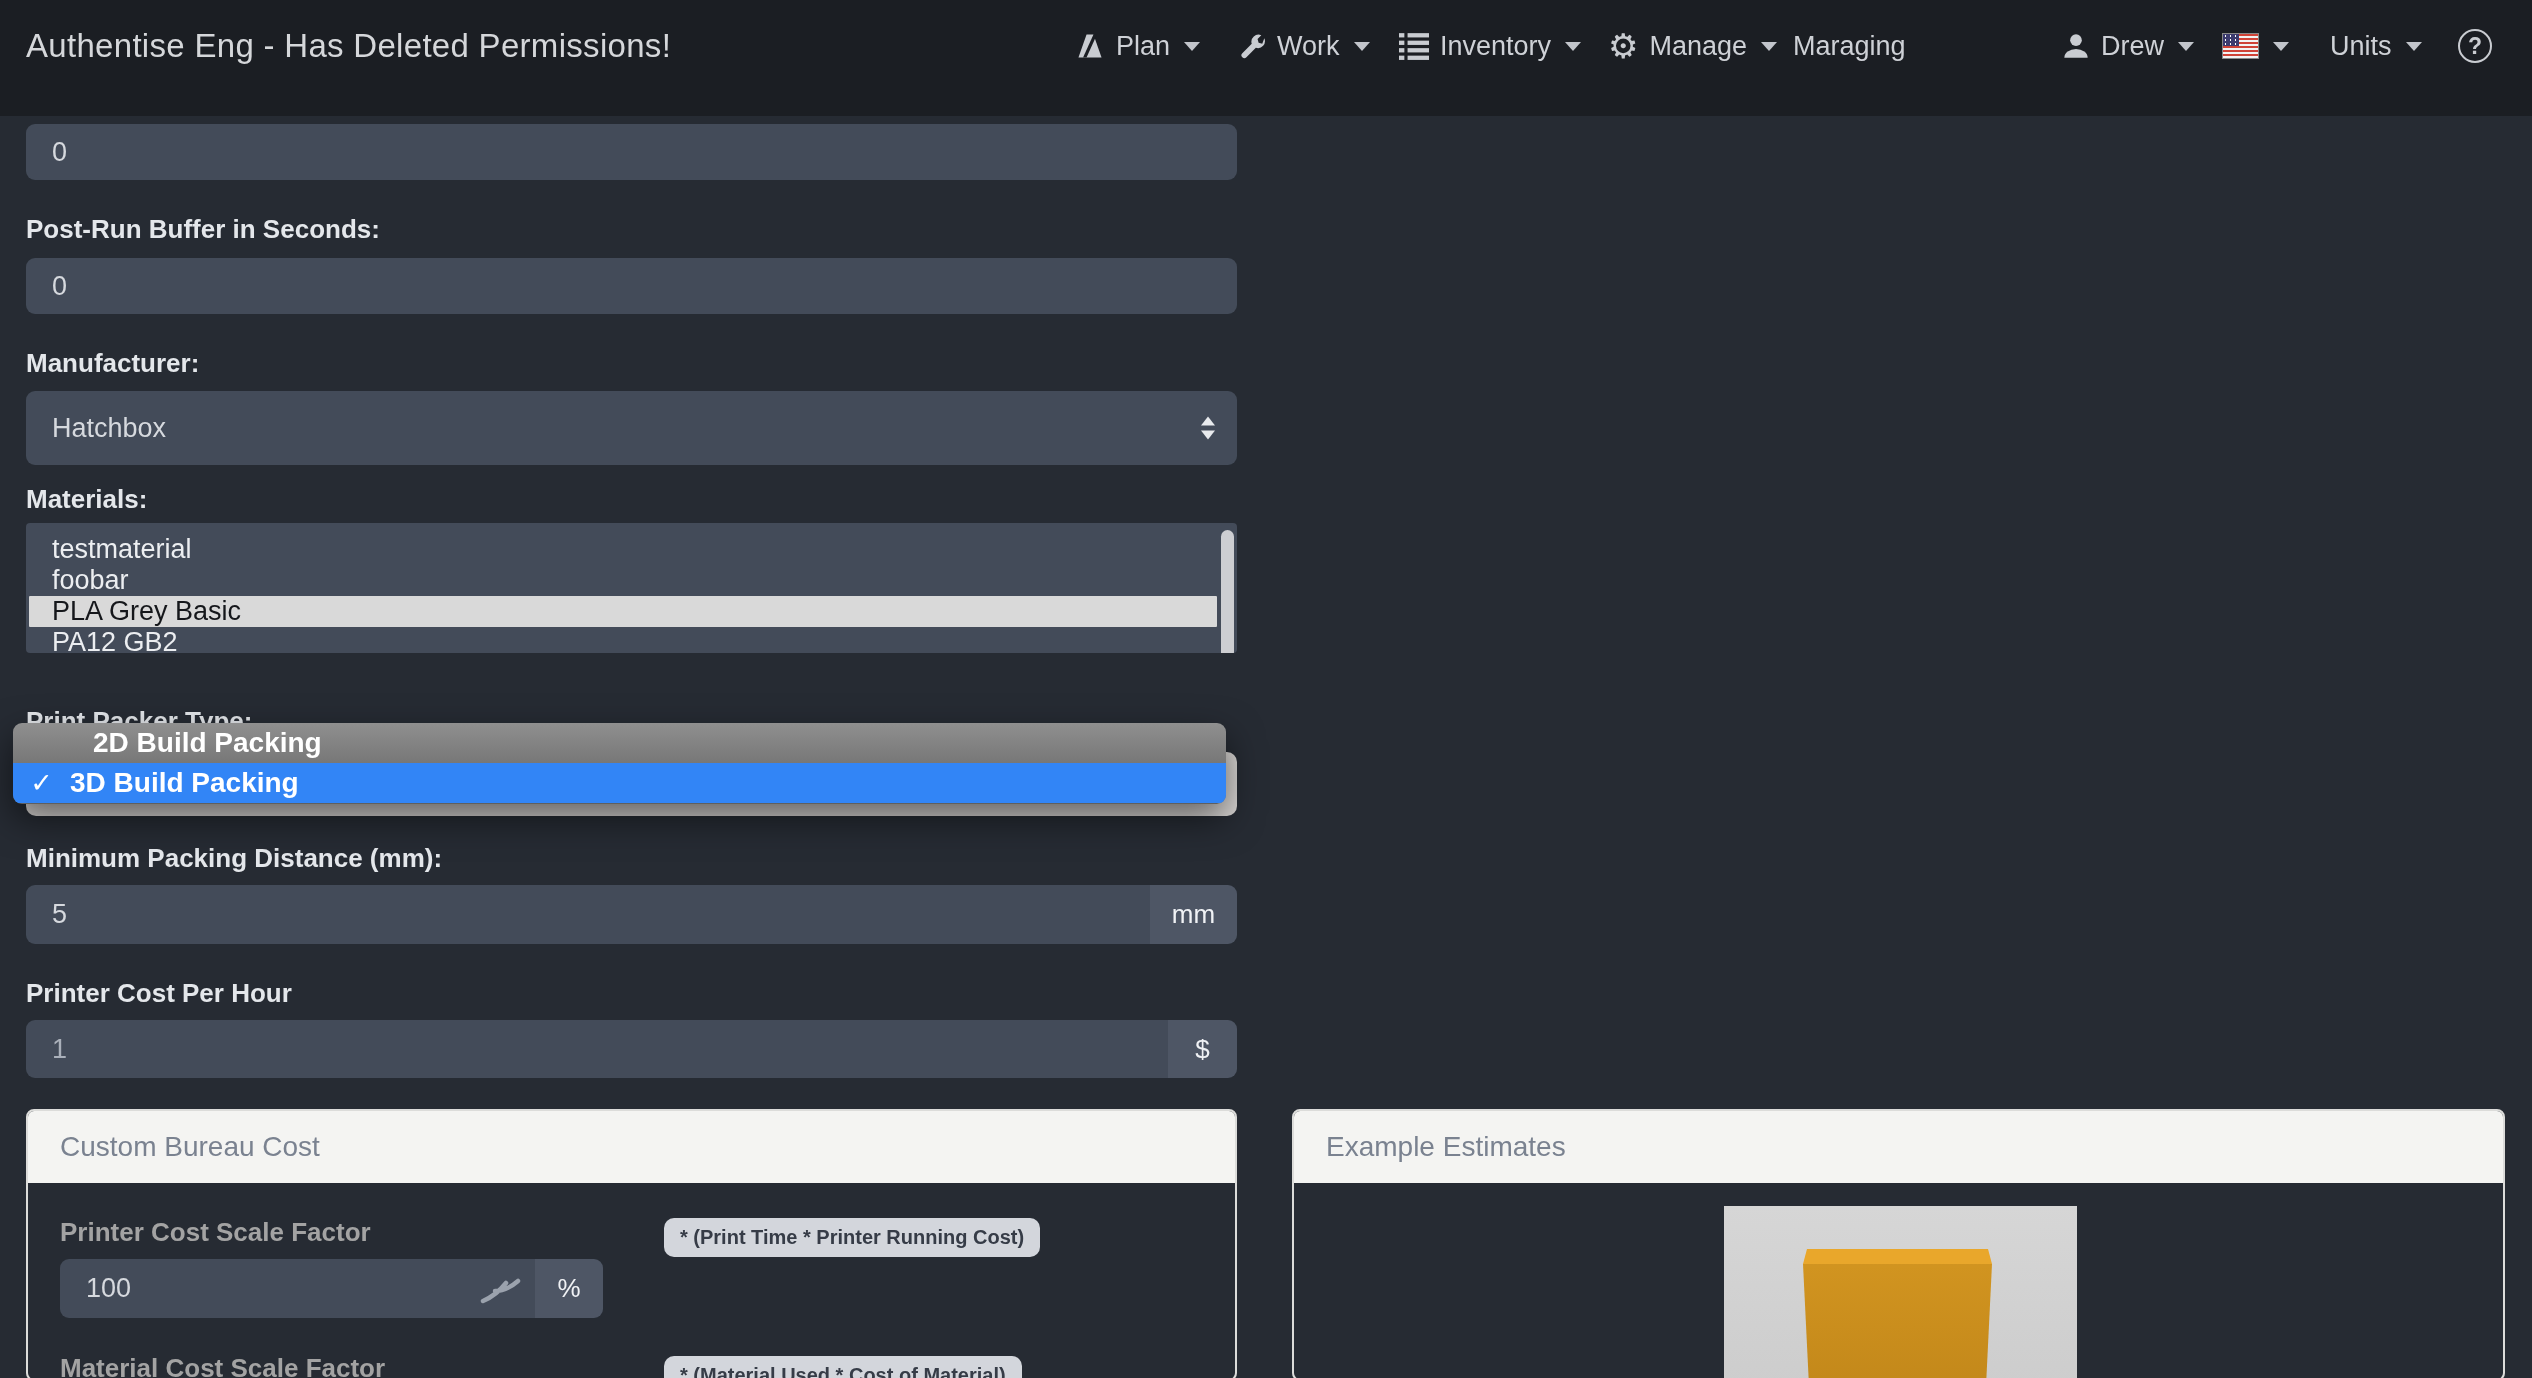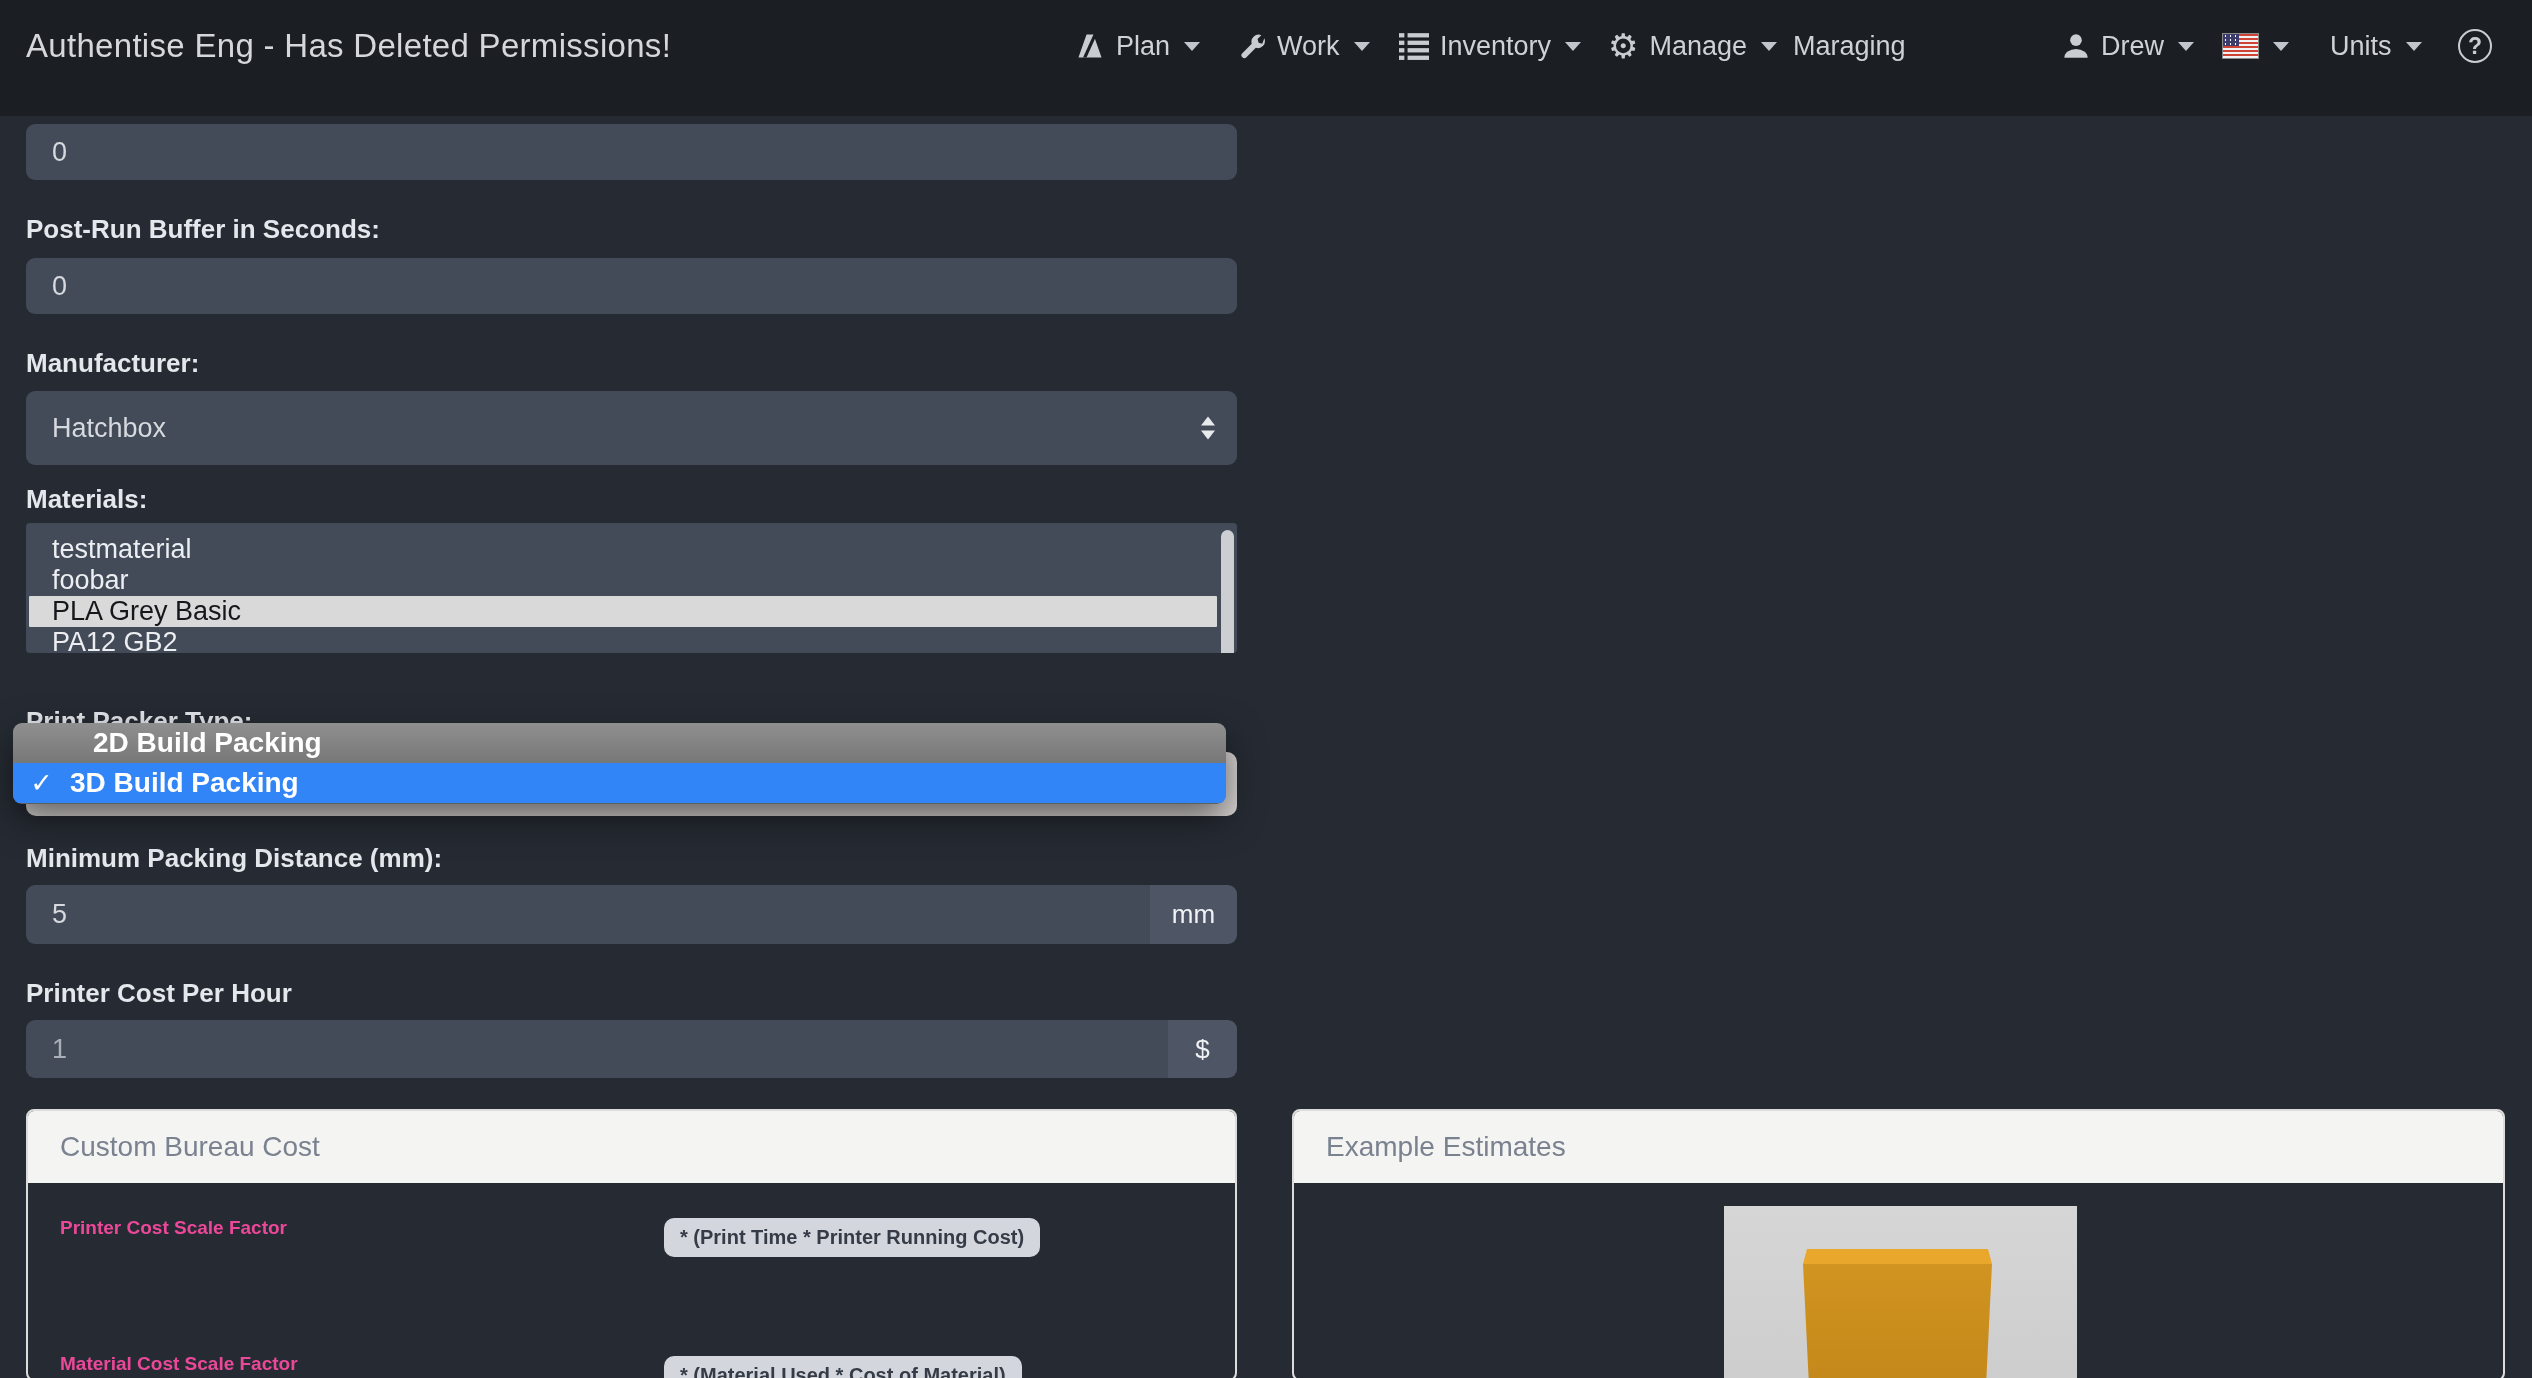--- a/index.html
+++ b/index.html
@@ -58,21 +58,21 @@
   .group-inp .gi-field { background:#434b59; color:#d6d9de; font-size:27px; display:flex; align-items:center;
                          padding-left:26px; border-radius:9px 0 0 9px; position:relative; }
   .group-inp .gi-addon { background:#4e5665; color:#f0f2f5; font-size:26px; display:flex;
                          align-items:center; justify-content:center; border-radius:0 9px 9px 0; }
 
   
   .panel { position:absolute; top:1109px; height:272px; border:2px solid #dcdcda; border-radius:8px;
            background:#262b33; }
   .panel-head { height:72px; background:#f4f4f2; display:flex; align-items:center; padding-left:32px;
                 font-size:28px; color:#7a8290; border-radius:6px 6px 0 0; }
-  .p-label { position:absolute; left:32px; font-size:19px; font-weight:bold; color:#ec4899; }
+  .p-label { position:absolute; left:32px; font-size:26px; font-weight:bold; color:#a3a3a3; }
   .badge { position:absolute; left:636px; background:#d3d6dc; color:#363c47; font-weight:bold;
            font-size:20px; padding:8px 16px; border-radius:10px; white-space:nowrap; }
 
   .est-img { position:absolute; left:430px; top:95px; width:353px; height:180px;
              background:linear-gradient(#d6d6d6,#cdcdcd); overflow:hidden; }
   .box-top { position:absolute; left:0; top:0; width:353px; height:180px; background:#e9a72b;
              clip-path:polygon(83px 43px,264px 43px,268px 58px,79px 58px); }
   .box-front { position:absolute; left:0; top:0; width:353px; height:180px;
              background:linear-gradient(#d89a23,#c3881a);
              clip-path:polygon(79px 58px,268px 58px,262px 180px,85px 180px); }
@@ -130,20 +130,29 @@
     <div class="lbl" style="top:978px">Printer Cost Per Hour</div>
     <div class="group-inp" style="top:1020px;height:58px">
       <div class="gi-field" style="width:1142px;color:#aab0ba">1</div>
       <div class="gi-addon" style="width:69px">$</div>
     </div>
 
     <div class="panel" style="left:26px;width:1211px">
       <div class="panel-head">Custom Bureau Cost</div>
 
       <div class="p-label" style="top:106px">Printer Cost Scale Factor</div>
+      <div class="group-inp" style="left:32px;top:148px;height:59px">
+        <div class="gi-field" style="width:475px">
+          <span>100</span>
+          <svg class="cursor-glyph" width="42" height="30" viewBox="0 0 42 30">
+            <path d="M4 27 C13 23 20 18 27 9 M16 17 C23 17 31 14 39 7" stroke="#9ba2ad" stroke-width="4.5" fill="none" stroke-linecap="round"></path>
+          </svg>
+        </div>
+        <div class="gi-addon" style="width:68px">%</div>
+      </div>
       <div class="badge" style="top:107px">* (Print Time * Printer Running Cost)</div>
 
       <div class="p-label" style="top:242px">Material Cost Scale Factor</div>
       <div class="badge" style="top:245px">* (Material Used * Cost of Material)</div>
     </div>
 
     <div class="panel" style="left:1292px;width:1213px">
       <div class="panel-head">Example Estimates</div>
       <div class="est-img">
         <div class="box-front"></div>

